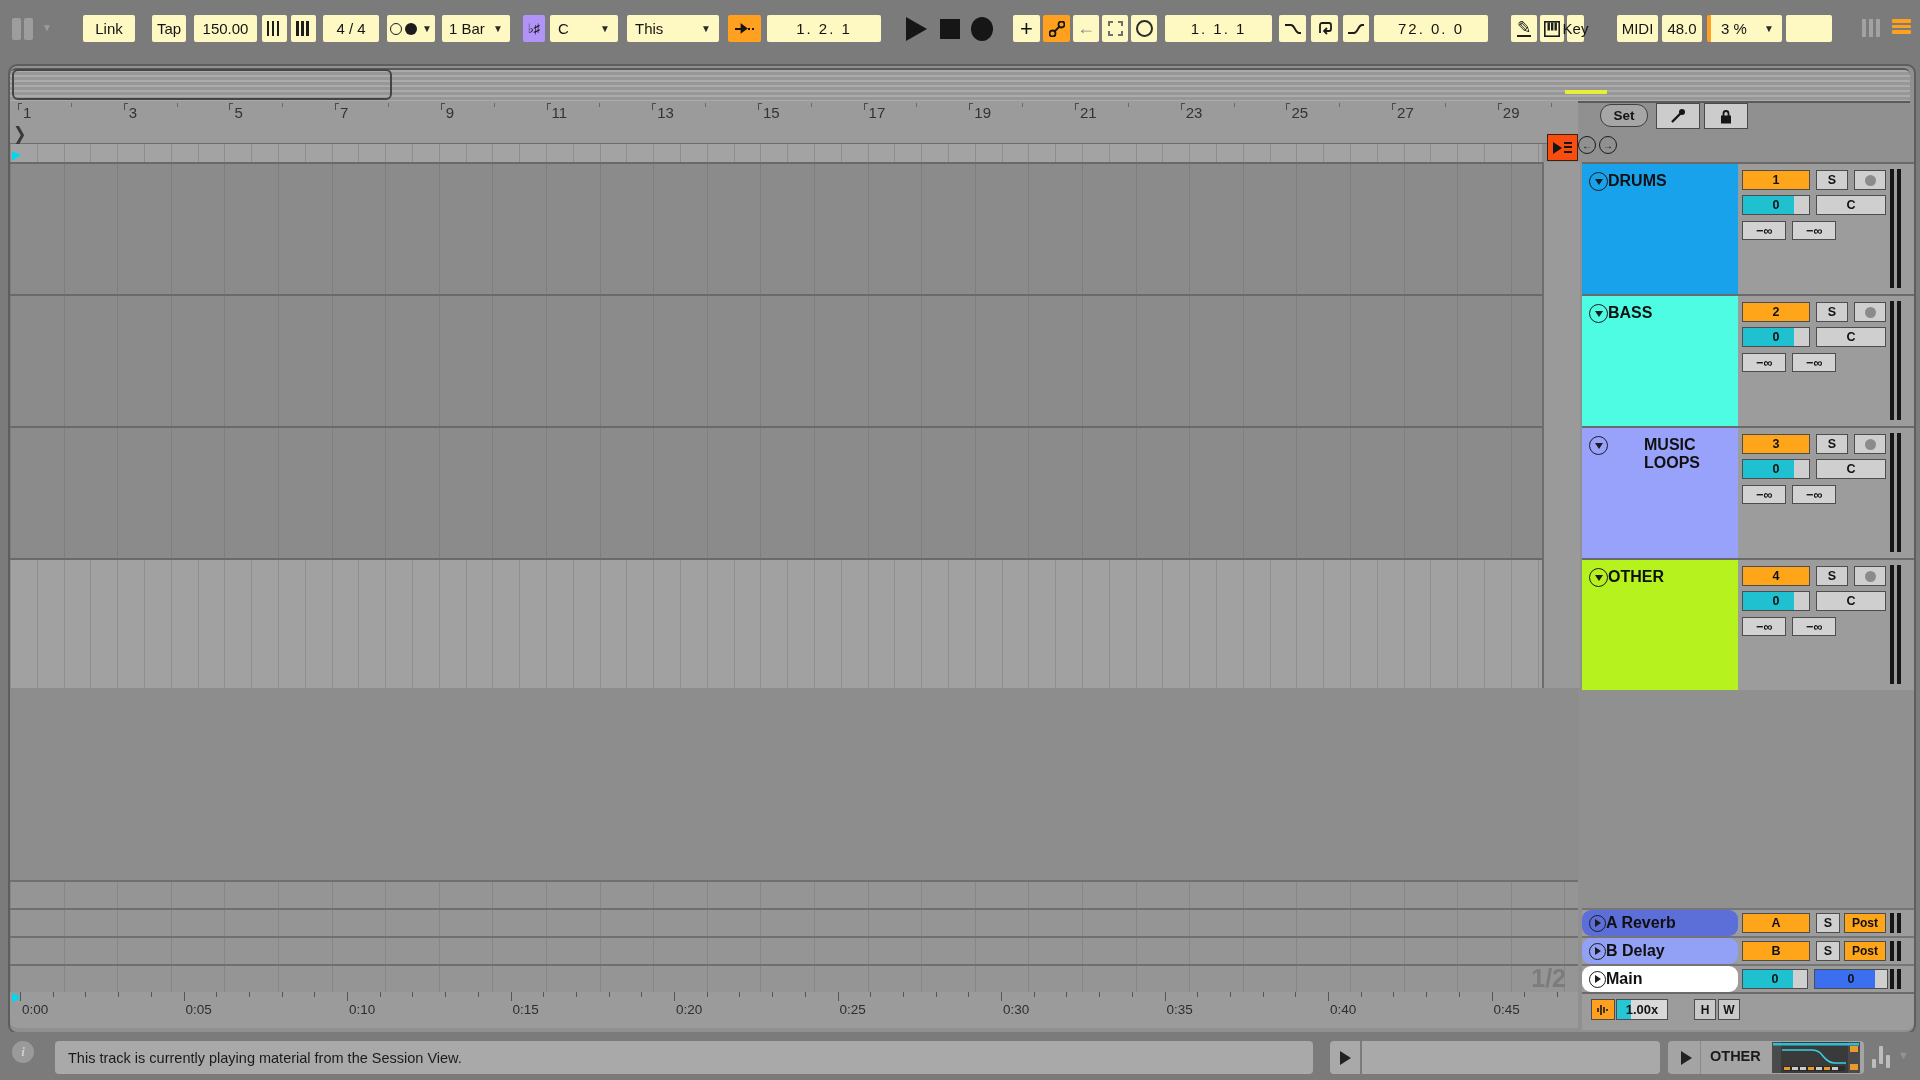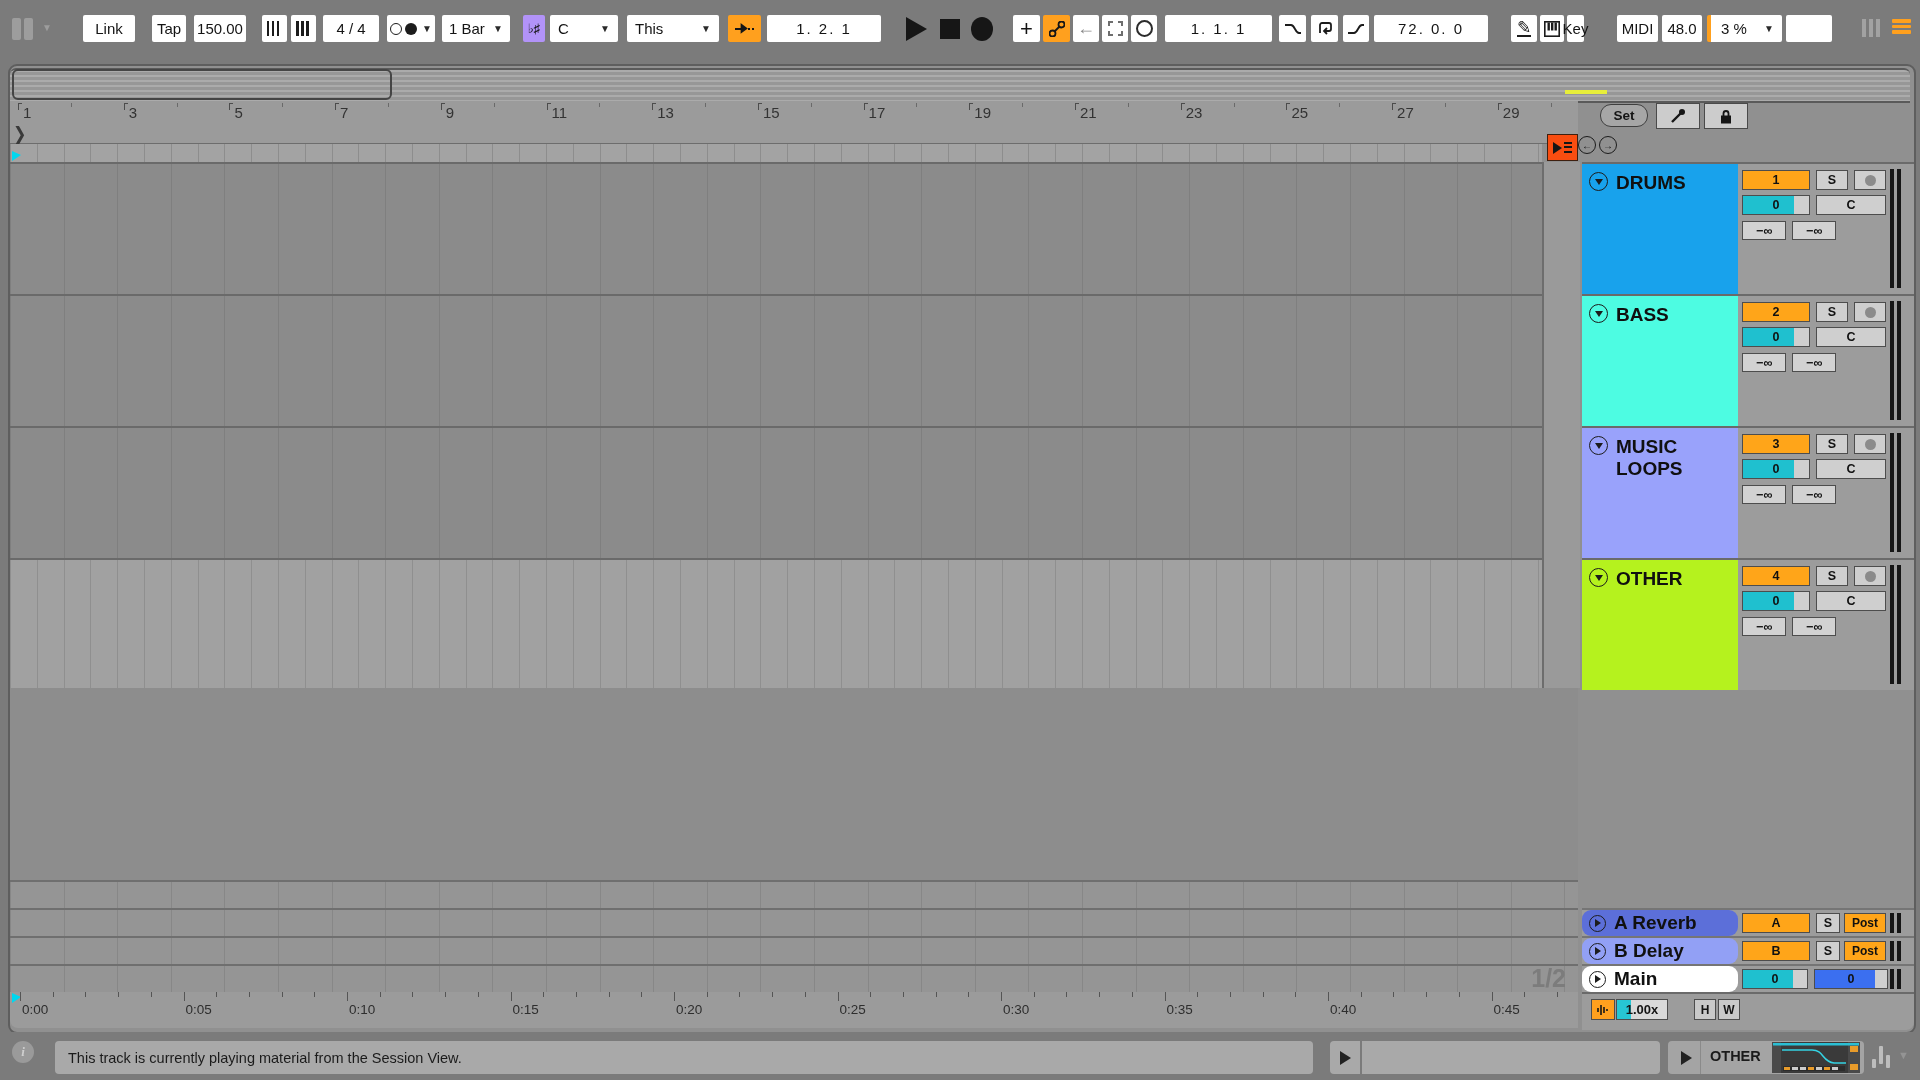--- a/index.html
+++ b/index.html
@@ -1,20 +1,20 @@
 <!DOCTYPE html>
 <html><head>
 <meta charset="utf-8">
 <style>
   html,body{margin:0;padding:0;background:#7b7b7b;}
   #stage{position:relative;width:1920px;height:1080px;background:#7b7b7b;overflow:hidden;
          font-family:"Liberation Sans","DejaVu Sans",sans-serif;color:#141414;}
   .abs{position:absolute;}
   
-  .tbx{position:absolute;top:15px;height:27px;background:#ffffff;border-radius:2px;
+  .tbx{position:absolute;top:15px;height:27px;background:#fef9c3;border-radius:2px;
        display:flex;align-items:center;justify-content:center;font-size:15px;color:#141414;}
   .tbx .caret{font-size:10px;color:#2a2a2a;margin-left:5px;}
   .glyphbtn{position:absolute;top:15px;height:27px;display:flex;align-items:center;justify-content:center;}
   .numspace{letter-spacing:2px;font-size:15px;}
   .orangebg{background:#ffa01e !important;}
   .purplebg{background:#b293f8 !important;}
   
   #panel{position:absolute;left:8px;top:64px;width:1904px;height:966px;background:#909090;
          border:2px solid #5e5e5e;border-radius:9px;}
   .overview{background-image:repeating-linear-gradient(180deg,#ababab 0 2px,#979797 2px 5px);
@@ -26,21 +26,21 @@
   .scrub{background-color:#a3a3a3;background-image:repeating-linear-gradient(90deg,#8d8d8d 0 1px,transparent 1px 26.8px);}
   .lane-greyed{background-color:#8b8b8b;background-image:repeating-linear-gradient(90deg,#7f7f7f 0 1px,transparent 1px 53.6px);}
   .lane-active{background-color:#a1a1a1;background-image:repeating-linear-gradient(90deg,#8f8f8f 0 1px,transparent 1px 26.8px);}
   .retlane{background-color:#959595;background-image:repeating-linear-gradient(90deg,#878787 0 1px,transparent 1px 53.6px);}
   .fold-tri{width:0;height:0;border-left:13px solid #696969;border-top:9px solid transparent;border-bottom:9px solid transparent;}
   
   .trow{position:absolute;left:1572px;width:332px;height:130px;background:#9c9c9c;border-top:2px solid #6a6a6a;}
   .rrow{position:absolute;left:1572px;width:332px;height:26px;background:#9c9c9c;border-top:2px solid #757575;}
   .tname{position:absolute;left:0;top:0;bottom:0;width:156px;display:flex;align-items:flex-start;padding-top:6px;}
   .rname{position:absolute;left:0;top:0;bottom:0;width:156px;display:flex;align-items:center;border-radius:9px;}
-  .tname-label{font-size:19px;font-weight:700;color:#101010;margin-left:8px;margin-top:2px;}
+  .tname-label{font-size:16px;font-weight:700;color:#101010;margin-left:0;margin-top:2px;}
   .circbtn{width:17px;height:17px;border:1.6px solid #1c1c1c;border-radius:50%;margin-left:7px;
            display:flex;align-items:center;justify-content:center;flex:none;background:transparent;}
   .circbtn .tri-d{width:0;height:0;border-top:6px solid #1c1c1c;border-left:4.5px solid transparent;border-right:4.5px solid transparent;margin-top:1px;}
   .circbtn .tri-r{width:0;height:0;border-left:6px solid #1c1c1c;border-top:4.5px solid transparent;border-bottom:4.5px solid transparent;margin-left:1px;}
   .vbox{position:absolute;border:1px solid #4d4d4d;background:#cfcfcf;font-size:12.5px;font-weight:700;
         display:flex;align-items:center;justify-content:center;color:#111;box-sizing:border-box;}
   .numbox{background:#ffa519;}
   .volfill{background:linear-gradient(90deg,#1fc0cf 0 78%,#cfcfcf 78%);}
   .cuefill{background:linear-gradient(90deg,#3b6ff0 0 84%,#cfcfcf 84%);}
   .armdot{width:11px;height:11px;border-radius:50%;background:#8b8b8b;}
@@ -62,21 +62,21 @@
       <span class="abs" style="left:0;top:0;width:9px;height:22px;background:#9d9d9d;border-radius:2px;"></span>
       <span class="abs" style="left:12px;top:0;width:9px;height:22px;background:#9d9d9d;border-radius:2px;"></span>
       <span class="abs" style="left:30px;top:4px;font-size:10px;color:#9d9d9d;">▼</span>
     </div>
     <div class="tbx" style="left:83px;width:52px;">
         <span>Link</span>
       </div>
     <div class="tbx" style="left:152px;width:34px;">
         <span>Tap</span>
       </div>
-    <div class="tbx" style="left:194px;width:52px;">
+    <div class="tbx" style="left:194px;width:63px;">
         <span>150.00</span>
       </div>
     <div class="tbx" style="left:262px;width:25px;">
       <span style="width:15px;height:15px;background:repeating-linear-gradient(90deg,#1c1c1c 0 2px,transparent 2px 5px);"></span>
     </div>
     <div class="tbx" style="left:291px;width:25px;">
       <span style="width:15px;height:15px;background:repeating-linear-gradient(90deg,#1c1c1c 0 3px,transparent 3px 5px);"></span>
     </div>
     <div class="tbx" style="left:323px;width:56px;">
         <span>4 / 4</span>
@@ -423,21 +423,21 @@
     <div class="vbox" style="left:272px;top:6px;width:32px;height:20px;">
           <span class="armdot"></span>
         </div>
     <div class="vbox volfill" style="left:160px;top:31px;width:68px;height:20px;">0</div>
     <div class="vbox" style="left:234px;top:31px;width:70px;height:20px;">C</div>
     <div class="vbox" style="left:160px;top:57px;width:44px;height:19px;background:#d2d2d2;">−∞</div>
     <div class="vbox" style="left:210px;top:57px;width:44px;height:19px;background:#d2d2d2;">−∞</div>
     <div class="meter" style="left:308px;top:5px;height:119px;"></div>
   </div>
       <div class="trow" style="top: 360px;">
-    <div class="tname" style="background: rgb(153, 162, 251);">
+    <div class="tname" style="background: rgb(153, 162, 251); gap: 36px;">
       <span class="circbtn" style="margin-top:2px;">
             <span class="tri-d"></span>
           </span>
       <span class="tname-label">MUSIC LOOPS</span>
     </div>
     <div class="vbox numbox" style="left:160px;top:6px;width:68px;height:20px;">3</div>
     <div class="vbox" style="left:234px;top:6px;width:32px;height:20px;">S</div>
     <div class="vbox" style="left:272px;top:6px;width:32px;height:20px;">
           <span class="armdot"></span>
         </div>

